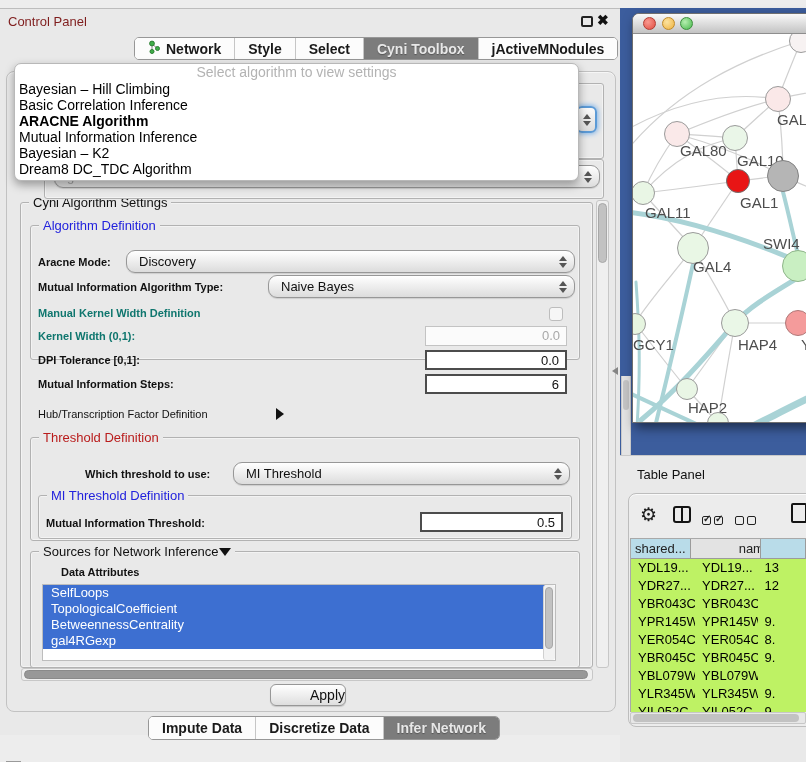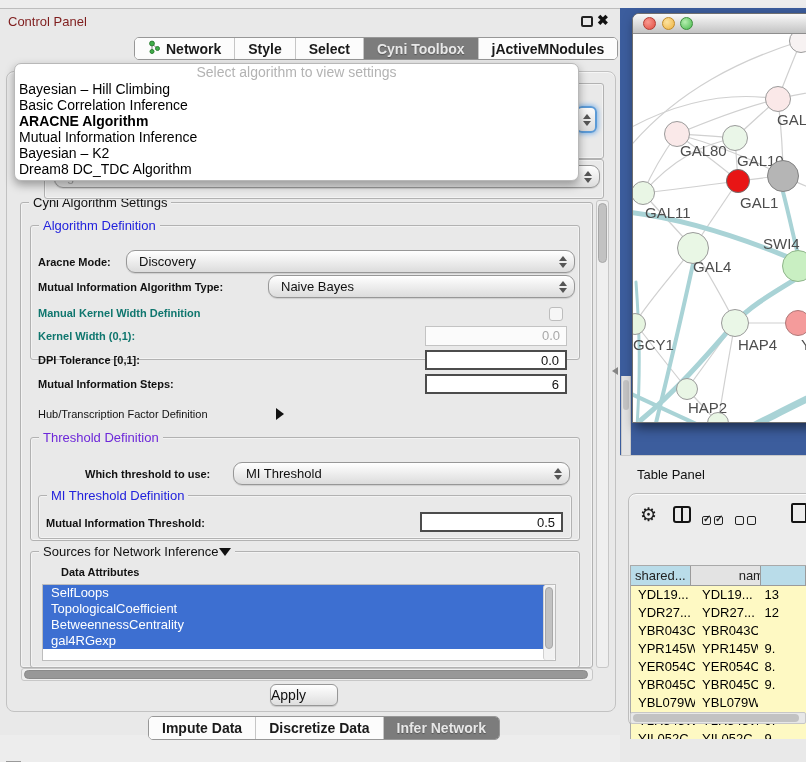--- a/index.html
+++ b/index.html
@@ -19,21 +19,21 @@
   .tabbar .tab.active { background:#7c7c7c; color:#e8e8e8; text-shadow:0 1px 1px #555; }
   #top-tabs { left:86px; top:28px;margin-left:48px; }
   #bottom-tabs { left:148px; top:707px; height:24px; }
 
   .outer-panel { position:absolute; left:6px; top:62px; width:610px; height:641px; background:#e9e9e9; border:1px solid #c2c2c2; border-radius:8px; box-shadow:inset 0 1px 0 #f6f6f6; }
 
   
   .gbox { position:absolute; border:1px solid #b2b2b2; border-radius:3px; box-shadow:inset 0 0 0 1px #f3f3f3; }
   .gbox > .legend { position:absolute; top:-8px; left:8px; background:#e9e9e9; padding:0 4px; font-size:13px; color:#111; white-space:nowrap; }
   .legend.blue { color:#2222dd; }
-  .legend.green { color:#6d28d9; }
+  .legend.green { color:#b91c1c; }
 
   .lbl { position:absolute; font-size:11px; font-weight:bold; color:#111; white-space:nowrap; }
   .lbl.dis { color:#0f766e; }
   .lbl.plain { font-weight:normal; }
 
   .combo { position:absolute; display:flex; align-items:center; height:23px; border:1px solid #979797; border-radius:9px; background:linear-gradient(#ffffff,#dcdcdc); font-size:13px; color:#111; padding:0 4px 0 12px; box-shadow:0 1px 1px rgba(0,0,0,0.12); }
   .combo .ctext { flex:1; overflow:hidden; white-space:nowrap; }
   .combo .spin { width:14px; display:flex; flex-direction:column; align-items:center; gap:2px; }
   .tri-up { width:0; height:0; border-left:4px solid transparent; border-right:4px solid transparent; border-bottom:5px solid #555; }
   .tri-dn { width:0; height:0; border-left:4px solid transparent; border-right:4px solid transparent; border-top:5px solid #555; }
@@ -52,21 +52,21 @@
 
   
   .sb-track { position:absolute; background:#efefef; border:1px solid #c7c7c7; border-radius:3px; }
   .sb-thumb { position:absolute; background:#c2c2c2; border:1px solid #a8a8a8; border-radius:5px; }
   .sb-thumb.dark { background:#989898; border-color:#8a8a8a; }
 
   
   .srclist { position:absolute; left:42px; top:575px; width:514px; height:77px; background:#fff; border:1px solid #bdbdbd; overflow:hidden; }
   .srclist .li { height:16px; line-height:16px; background:#3d6fd1; color:#fff; font-size:13px; padding-left:8px; width:502px; }
 
-  .apply-btn { position:absolute; left:270px; top:675px; width:68px; height:22px; border:1px solid #979797; border-radius:6px; background:linear-gradient(#ffffff,#dedede); font-size:14px; color:#111; text-align:left; line-height:20px; box-shadow:0 1px 1px rgba(0,0,0,0.15); }
+  .apply-btn { position:absolute; left:270px; top:675px; width:76px; height:22px; border:1px solid #979797; border-radius:6px; background:linear-gradient(#ffffff,#dedede); font-size:14px; color:#111; text-align:right; line-height:20px; box-shadow:0 1px 1px rgba(0,0,0,0.15); }
 
   .corner-icon { position:absolute; left:6px; top:752px; width:15px; height:10px; border:2px solid #9a9a9a; background:#dcdcdc; }
 
   
   .desktop { position:absolute; left:620px; top:8px; width:186px; height:447px; background:#3c5d9d; }
   .mini-sb { position:absolute; left:621px; top:376px; width:10px; height:79px; background:#e3e3e3; border-left:1px solid #c9c9c9; border-right:1px solid #c9c9c9; }
   .mini-sb .t { position:absolute; left:1px; top:4px; width:6px; height:30px; background:#c5c5c5; border-radius:3px; }
   .divider-arrow { position:absolute; left:612px; top:367px; width:0; height:0; border-top:4px solid transparent; border-bottom:4px solid transparent; border-right:6px solid #858585; }
 
   .netwin { position:absolute; left:632px; top:13px; width:200px; height:410px; border:1px solid #6f6f6f; border-radius:7px 7px 0 0; box-shadow:3px 5px 12px rgba(0,0,0,0.5); background:#fff; }
@@ -86,21 +86,21 @@
 
   .gear-icon { position:absolute; left:640px; top:503px; font-size:19px; color:#1c1c1c; }
   .gear-icon::before { content:"⚙"; }
   .split-icon { position:absolute; left:673px; top:506px; width:18px; height:17px; border:2px solid #141414; border-radius:3px; }
   .split-icon::before { content:""; position:absolute; left:6px; top:0; width:2px; height:13px; background:#141414; }
   .cbx { display:inline-block; width:9px; height:9px; border:1.5px solid #222; border-radius:2px; margin-right:3px; position:relative; }
   .cbx.checked::after { content:"✓"; position:absolute; left:0px; top:-4px; font-size:10px; font-weight:bold; color:#222; }
   .cbx-group { position:absolute; top:511px; }
   .doc-icon { position:absolute; left:791px; top:503px; width:16px; height:20px; border:2px solid #141414; border-radius:2px; background:#ececec; }
 
-  .table { position:absolute; left:630px; top:538px; width:176px; height:174px; background:#fef9c3; overflow:hidden; border-top:1px solid #a9a9a9; border-left:1px solid #a9a9a9;margin-top:27px; }
+  .table { position:absolute; left:630px; top:538px; width:176px; height:174px; background:#bef264; overflow:hidden; border-top:1px solid #a9a9a9; border-left:1px solid #a9a9a9; }
   .thead { display:flex; height:20px; }
   .th { font-size:13px; color:#222; text-align:center; line-height:20px; border-right:1px solid #9b9b9b; border-bottom:1px solid #9b9b9b; overflow:hidden; white-space:nowrap; }
   .trow { display:flex; height:18px; }
   .td { font-size:13px; color:#000; line-height:18px; padding-left:7px; overflow:hidden; white-space:nowrap; }
   .tp-hsb { position:absolute; left:630px; top:712px; width:176px; height:12px; background:#e7e7e7; border:1px solid #c7c7c7; border-radius:2px; }
   .tp-hsb .t { position:absolute; left:2px; top:1px; width:166px; height:8px; background:#c2c2c2; border-radius:4px; }
 
   .top-strip { position:absolute; left:0; top:0; width:806px; height:8px; background:#ededed; }
   svg.edges { position:absolute; left:0; top:0; }
 </style>

